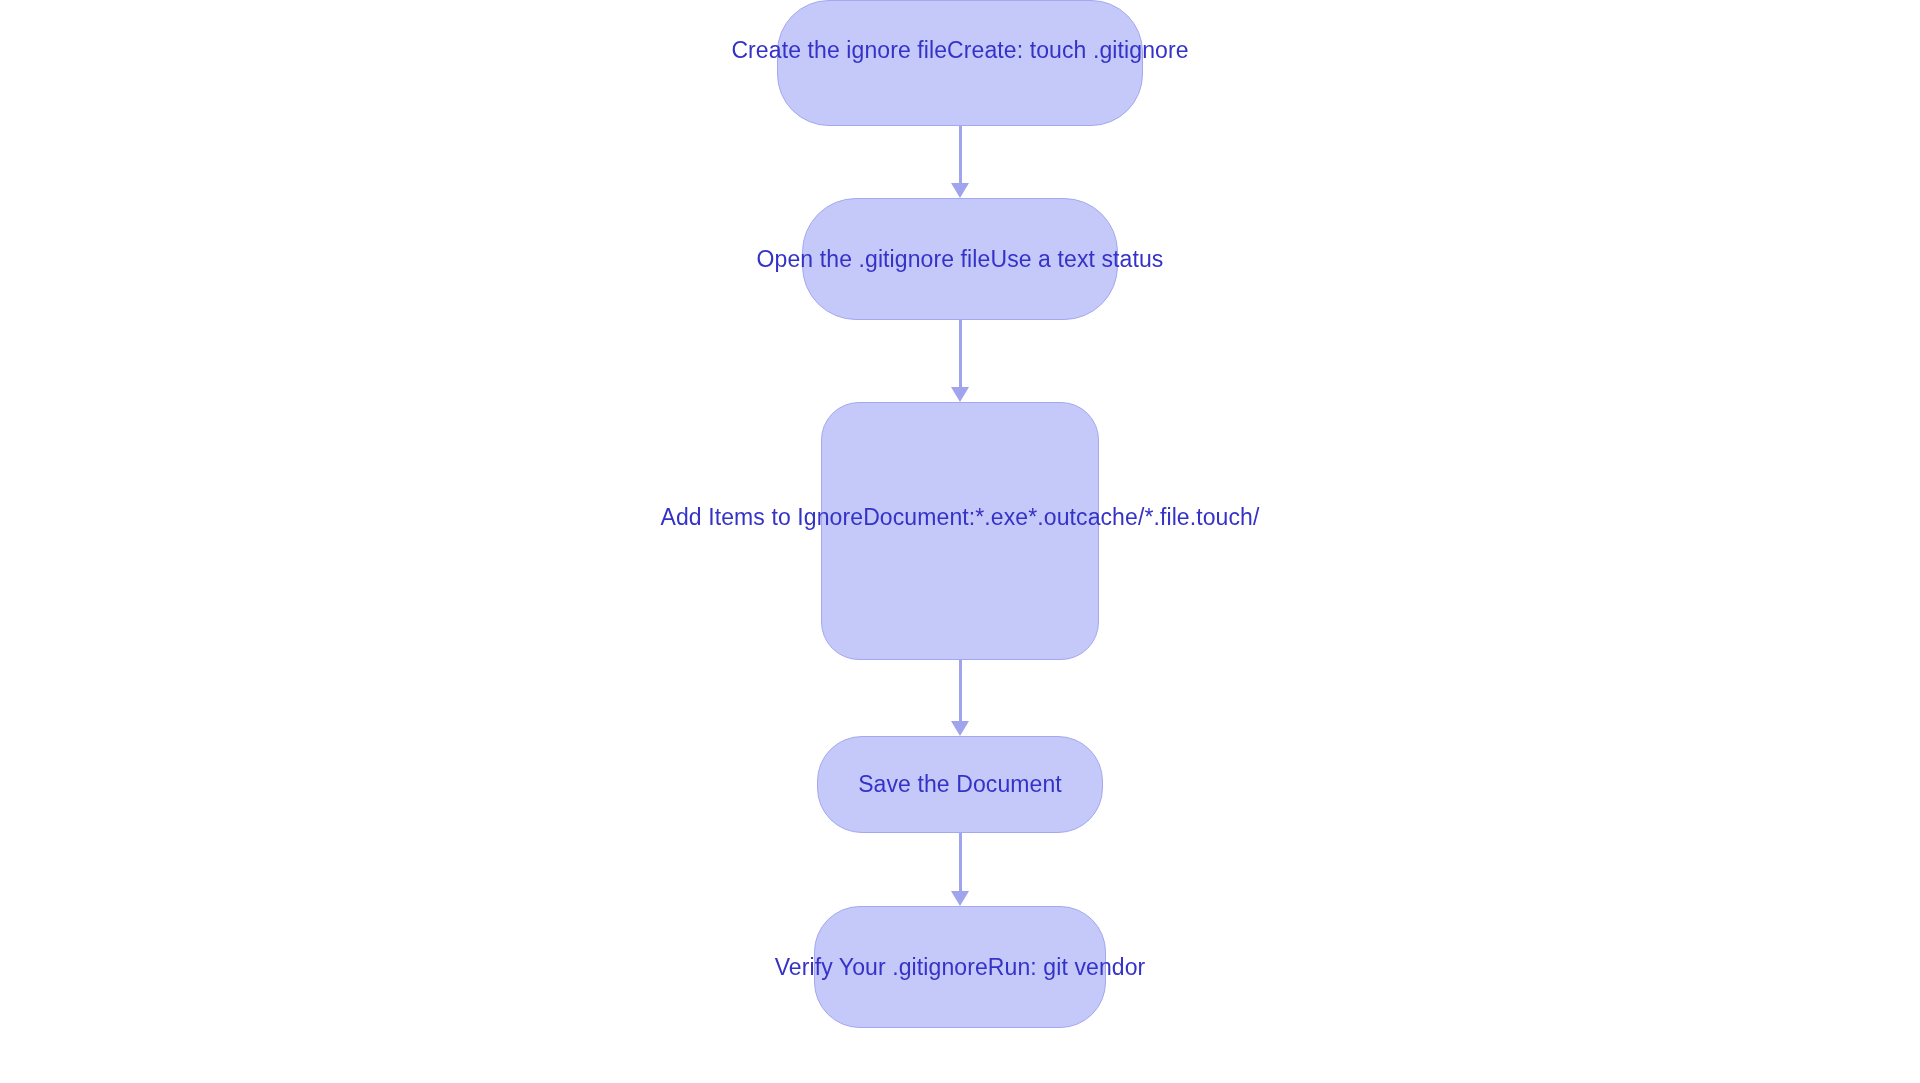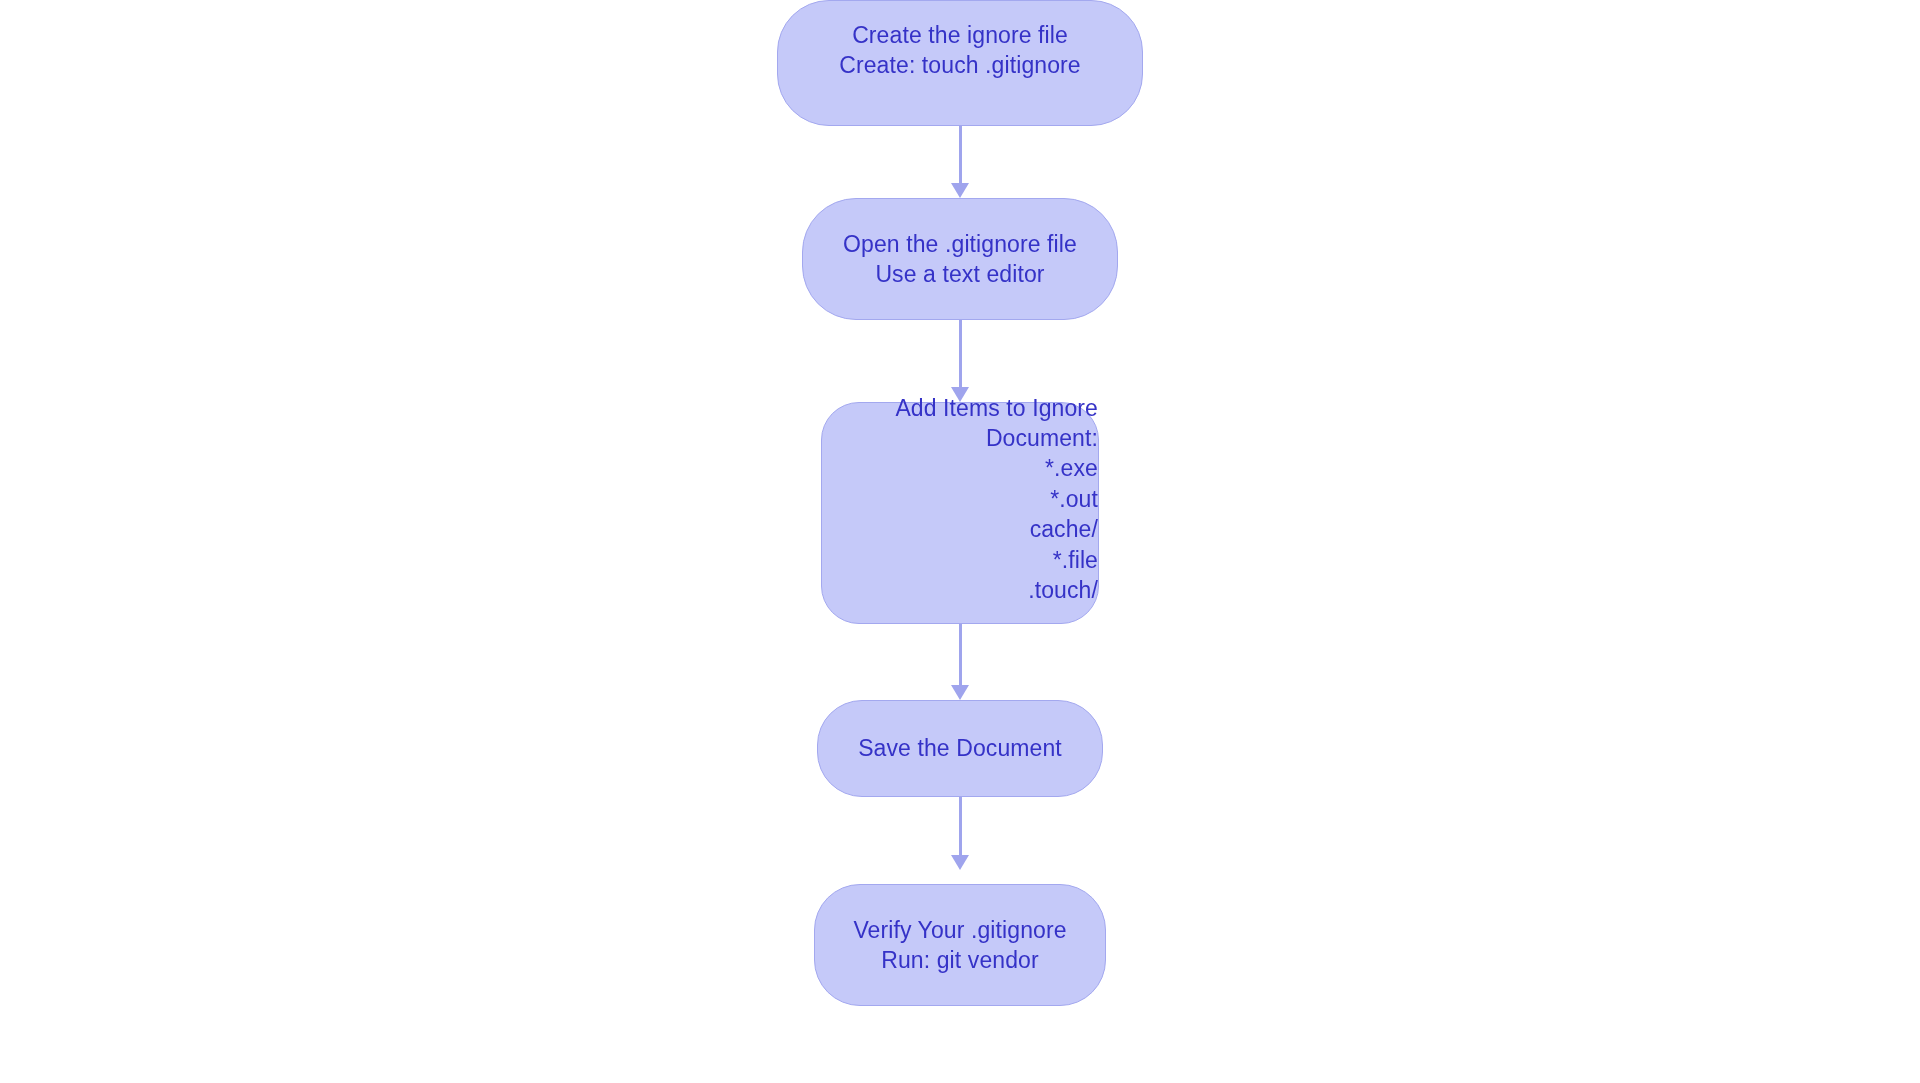--- a/index.html
+++ b/index.html
@@ -33,21 +33,21 @@
     align-items: center;
   }
 
   
   .node {
     box-sizing: border-box;
     background: #c5c9f9;
     border: 1.6px solid #a3a8ef;
     color: #3532c7;
     display: flex;
-    flex-direction: column;
+    flex-direction: row;
     align-items: center;
     justify-content: center;
     text-align: center;
     font-size: 23px;
     line-height: 1.32;
     letter-spacing: 0.1px;
     white-space: pre;
   }
 
   .node .line {
@@ -61,35 +61,33 @@
     border-radius: 52px;
     padding-bottom: 26px;
   }
   .node-open {
     width: 316px;
     height: 122px;
     border-radius: 54px;
   }
   .node-add {
     width: 278px;
-    height: 222px;
+    height: 258px;
     border-radius: 38px;
     padding-bottom: 28px;
-    align-items: flex-end;
   }
   .node-save {
     width: 286px;
     height: 97px;
     border-radius: 45px;
   }
   .node-verify {
     width: 292px;
     height: 122px;
     border-radius: 46px;
-    margin-top: 14px;
   }
 
   
   .connector {
     position: relative;
     width: 14px;
     display: flex;
     flex-direction: column;
     align-items: center;
   }
@@ -123,21 +121,21 @@
       <span class="line">Create: touch .gitignore</span>
     </div>
 
     <div class="connector conn-1">
       <div class="stem"></div>
       <div class="head"></div>
     </div>
 
     <div class="node node-open">
       <span class="line">Open the .gitignore file</span>
-      <span class="line">Use a text editor</span>
+      <span class="line">Use a text status</span>
     </div>
 
     <div class="connector conn-2">
       <div class="stem"></div>
       <div class="head"></div>
     </div>
 
     <div class="node node-add">
       <span class="line">Add Items to Ignore</span>
       <span class="line">Document:</span>

